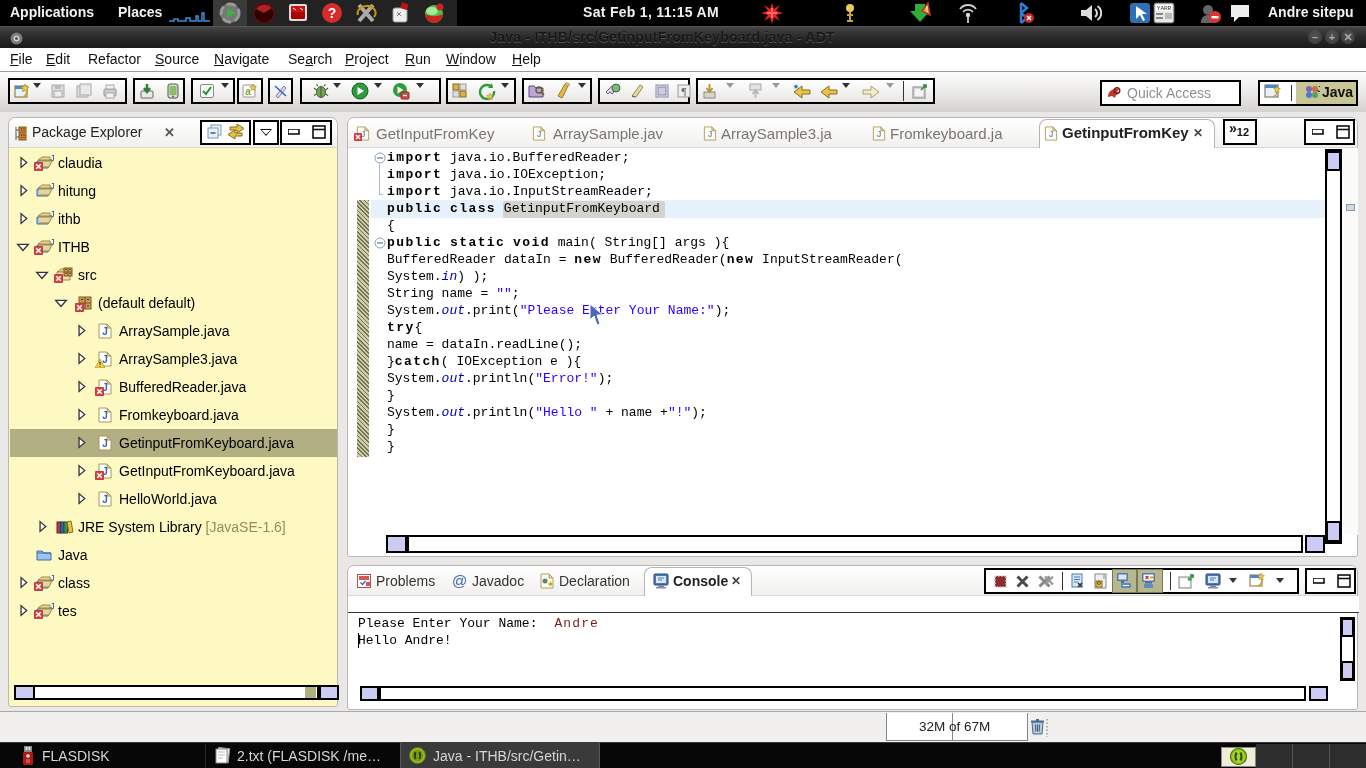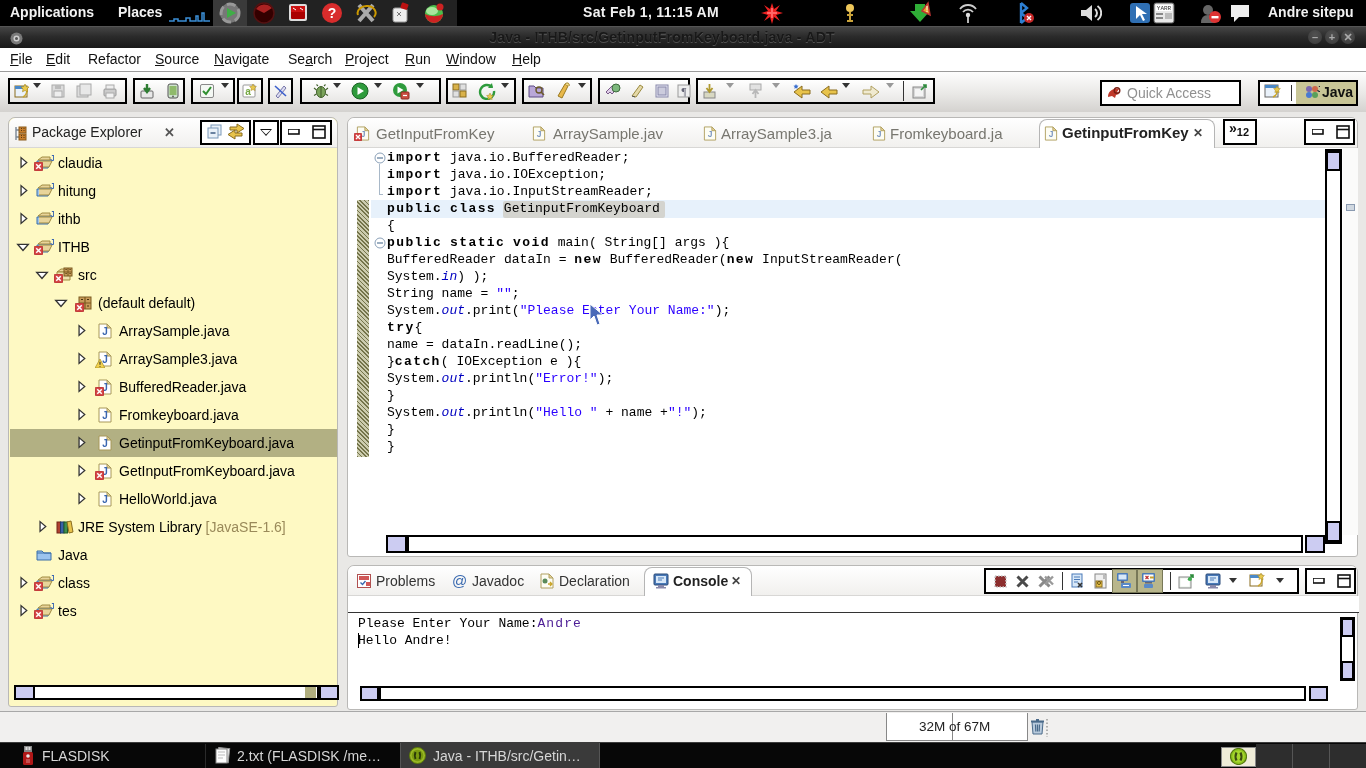--- a/index.html
+++ b/index.html
@@ -829,21 +829,21 @@
       <svg class="ab" style="left:965px;top:12px;" width="12" height="6">
           <rect x="0" y="0" width="11" height="5" fill="#fff" stroke="#111" stroke-width="1.6"></rect>
         </svg>
       <svg class="ab" style="left:989px;top:8px;" width="14" height="14">
           <rect x="1" y="1" width="12" height="12" fill="#fff" stroke="#111" stroke-width="1.6"></rect>
           <path d="M1 4.5 h12" stroke="#111" stroke-width="1.6"></path>
         </svg>
 
       <div class="ab" style="left:0;top:30px;width:1011px;height:17px;background:#fff;border-bottom:1px solid #333;box-sizing:border-box;"></div>
 
-      <div class="ab code" style="left:10px;top:49px;height:17px;line-height:17px;">Please Enter Your Name:<span style="color:#4c1d95;letter-spacing:1.1px;">Andre</span></div>
+      <div class="ab code" style="left:10px;top:49px;height:17px;line-height:17px;">Please Enter Your Name:<span style="color:#7f1d1d;letter-spacing:1.1px;margin-left:17px;">Andre</span></div>
       <div class="ab code" style="left:10px;top:66px;height:17px;line-height:17px;">Hello Andre!</div>
       <div class="ab" style="left:10px;top:67px;width:1px;height:15px;background:#000;"></div>
 
       <div class="sbtrack" style="left:992px;top:51px;width:15px;height:64px;"></div>
       <div class="sbarrow" style="left:993px;top:52px;width:13px;height:19px;"></div>
       <svg class="ab arr" style="left:996px;top:58px;" width="8" height="6">
           <path d="M0 6 L4 0 8 6 Z" fill="#7a7aa0"></path>
         </svg>
       <div class="sbarrow" style="left:993px;top:95px;width:13px;height:19px;"></div>
       <svg class="ab arr" style="left:996px;top:103px;" width="8" height="6">

